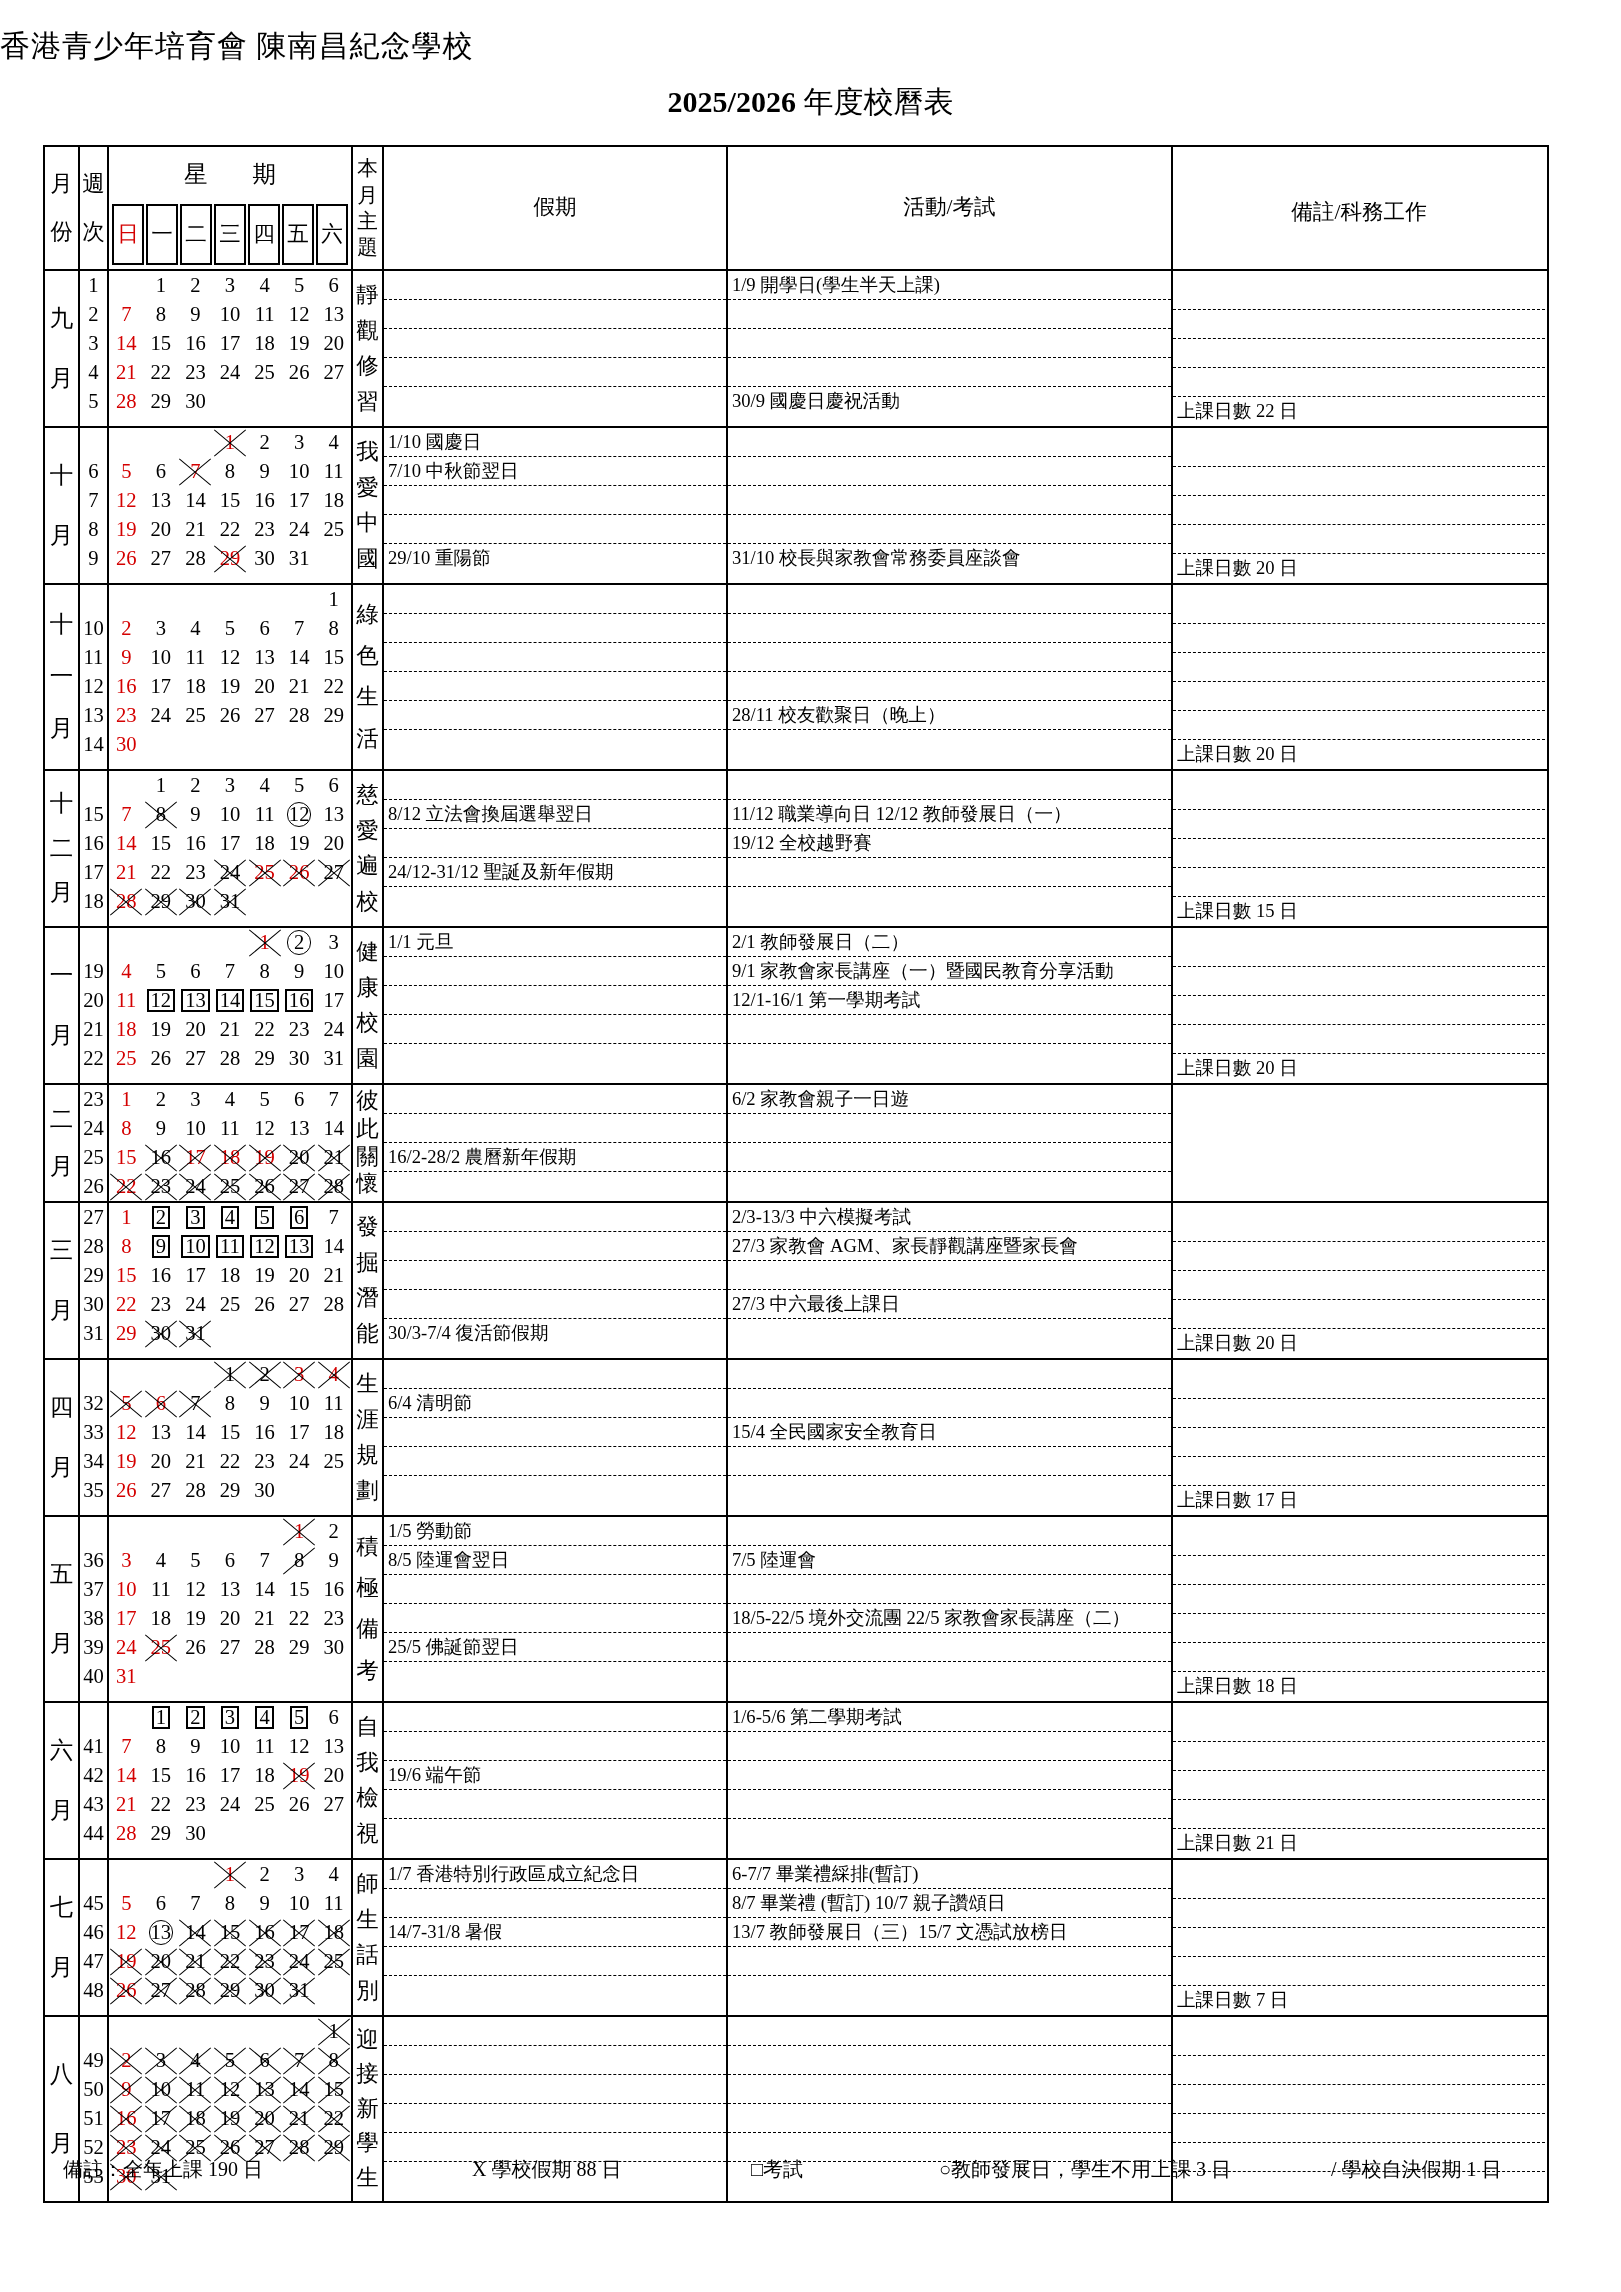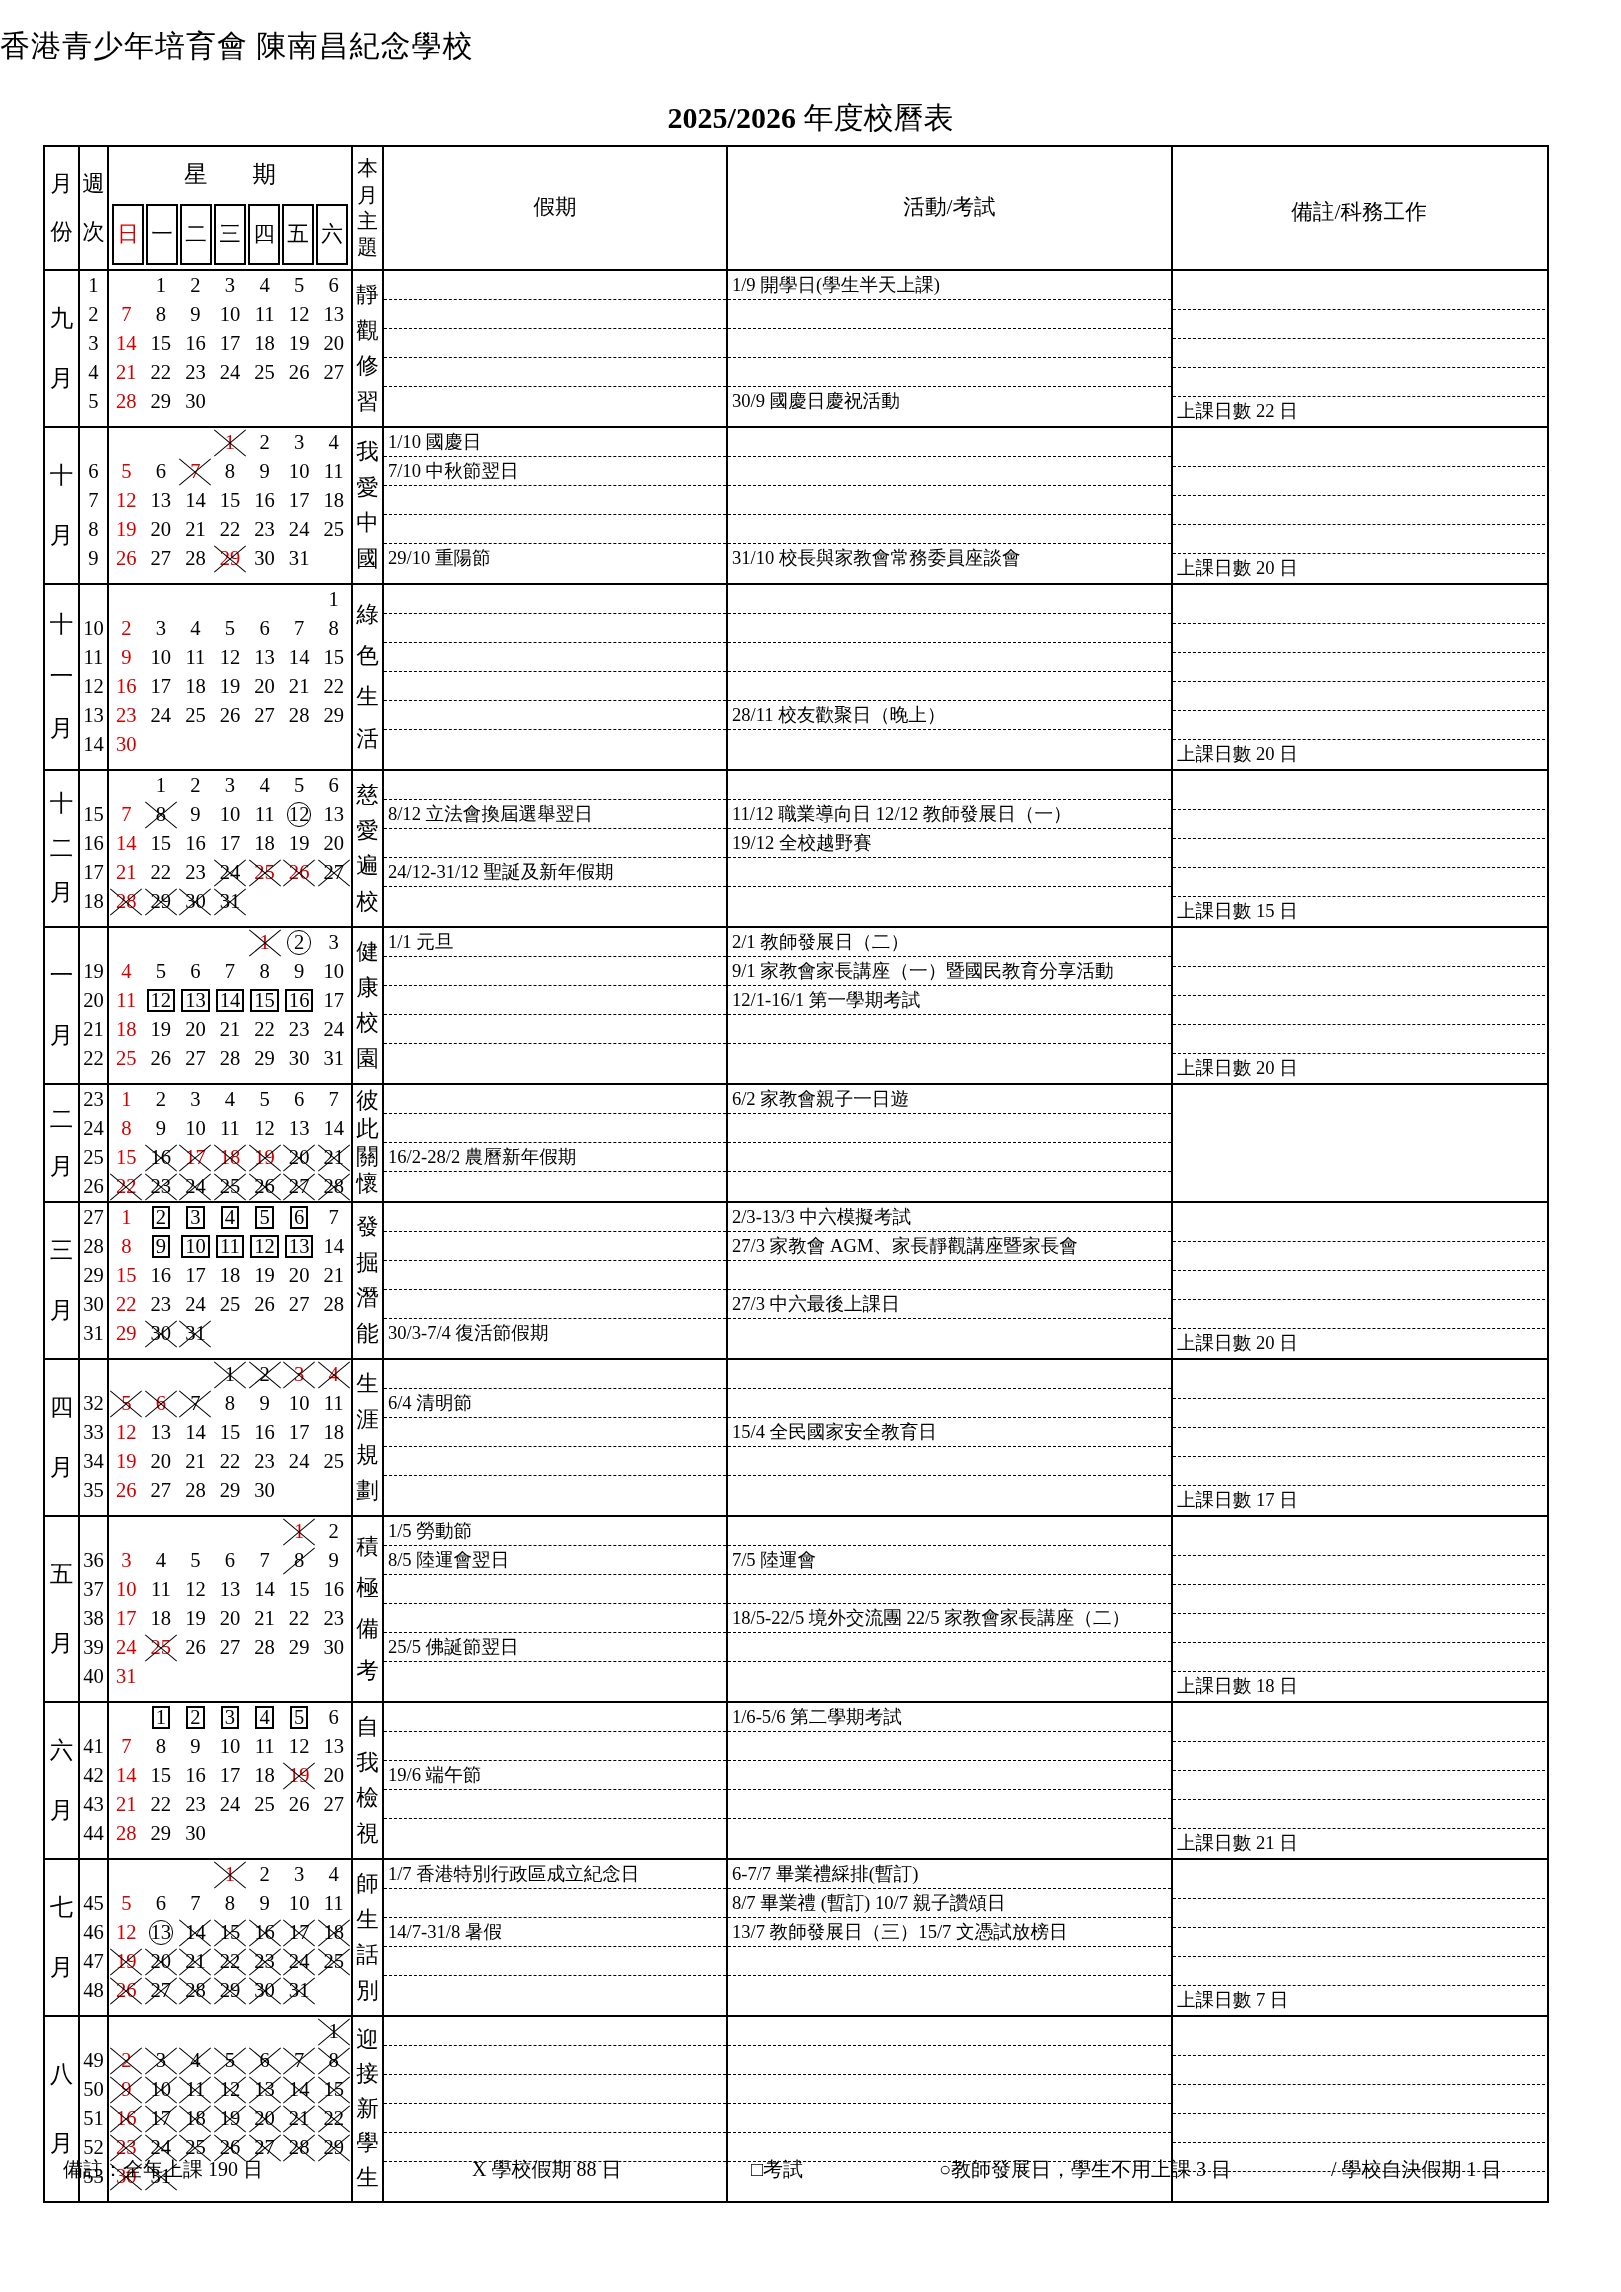--- a/index.html
+++ b/index.html
@@ -1,19 +1,19 @@
 <!DOCTYPE html>
 <html><head>
 <meta charset="utf-8">
 <style>
   html,body{margin:0;padding:0;background:#fff;}
   .page{position:relative;width:1621px;height:2293px;background:#fff;overflow:hidden;
         font-family:"Liberation Serif","DejaVu Serif",serif;color:#000;}
   .title{position:absolute;top:25.5px;left:0;width:100%;font-size:30px;letter-spacing:1px;}
-  .subtitle{position:absolute;top:82px;left:0;width:100%;text-align:center;font-size:30px;margin-top:16px;}
+  .subtitle{position:absolute;top:82px;left:0;width:100%;text-align:center;font-size:30px;}
   .subtitle .yr{font-weight:bold;}
   .cal-table{position:absolute;left:43px;top:145px;width:1502px;border:2.9px solid #000;box-sizing:content-box;}
   .grid7{display:grid;grid-template-columns:35px 29px 244px 31px 344px 445px 372px;}
   .cell,.hcell{border-right:2px solid #000;box-sizing:border-box;position:relative;}
   .c-theme,.h-theme{border-right:2.9px solid #000;}
   .c-remark,.h-remark{border-right:none;margin-top:10px;}
   
   .header-row{border-bottom:2.9px solid #000;height:122px;}
   .hcell{display:flex;flex-direction:column;justify-content:space-evenly;align-items:center;font-size:22.5px;line-height:1;}
   .h-days{justify-content:flex-end;}

